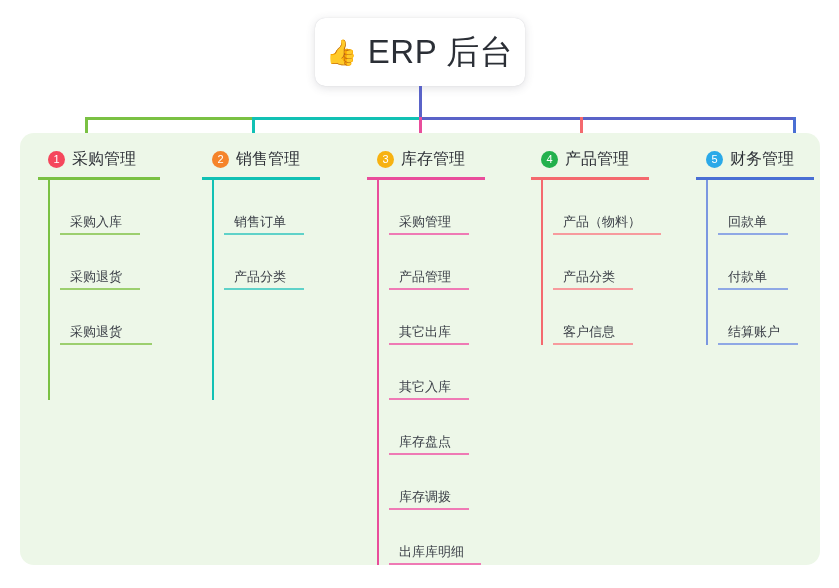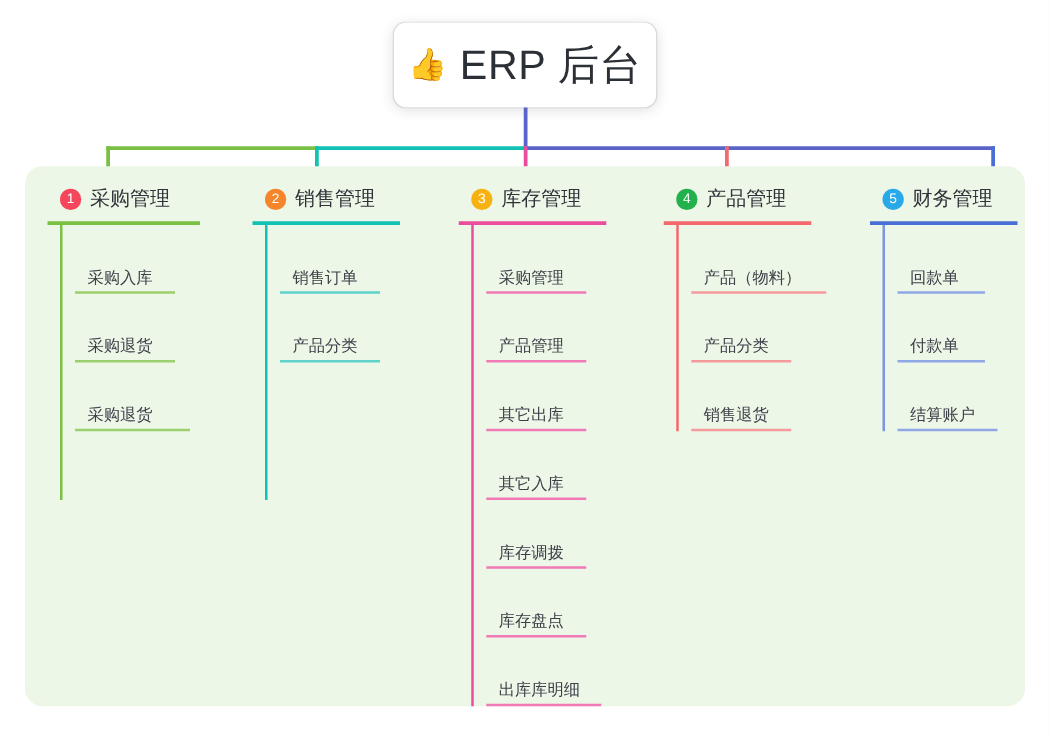--- a/index.html
+++ b/index.html
@@ -225,25 +225,25 @@
       </div>
       <div class="item">
         <span class="item-label">其它出库</span>
         <span class="item-rule" style="width:80px; background:#ef7ab5;"></span>
       </div>
       <div class="item">
         <span class="item-label">其它入库</span>
         <span class="item-rule" style="width:80px; background:#ef7ab5;"></span>
       </div>
       <div class="item">
+        <span class="item-label">库存盘点</span>
+        <span class="item-rule" style="width:80px; background:#ef7ab5;"></span>
+      </div>
+      <div class="item">
         <span class="item-label">库存调拨</span>
-        <span class="item-rule" style="width:80px; background:#ef7ab5;"></span>
-      </div>
-      <div class="item">
-        <span class="item-label">库存盘点</span>
         <span class="item-rule" style="width:80px; background:#ef7ab5;"></span>
       </div>
       <div class="item">
         <span class="item-label">出库库明细</span>
         <span class="item-rule" style="width:92px; background:#ef7ab5;"></span>
       </div>
     </div>
   </div>
 
   <div class="column" style="left:531px; top:146px;">
@@ -256,21 +256,21 @@
       <div class="spine" style="height:165px; background:#f4696e;"></div>
       <div class="item">
         <span class="item-label">产品（物料）</span>
         <span class="item-rule" style="width:108px; background:#f79a9d;"></span>
       </div>
       <div class="item">
         <span class="item-label">产品分类</span>
         <span class="item-rule" style="width:80px; background:#f79a9d;"></span>
       </div>
       <div class="item">
-        <span class="item-label">销售退货</span>
+        <span class="item-label">客户信息</span>
         <span class="item-rule" style="width:80px; background:#f79a9d;"></span>
       </div>
     </div>
   </div>
 
   <div class="column" style="left:696px; top:146px;">
     <div class="col-header">
       <span class="badge" style="background:#2aa9e8;">5</span>
       <span class="col-title">财务管理</span>
     </div>

